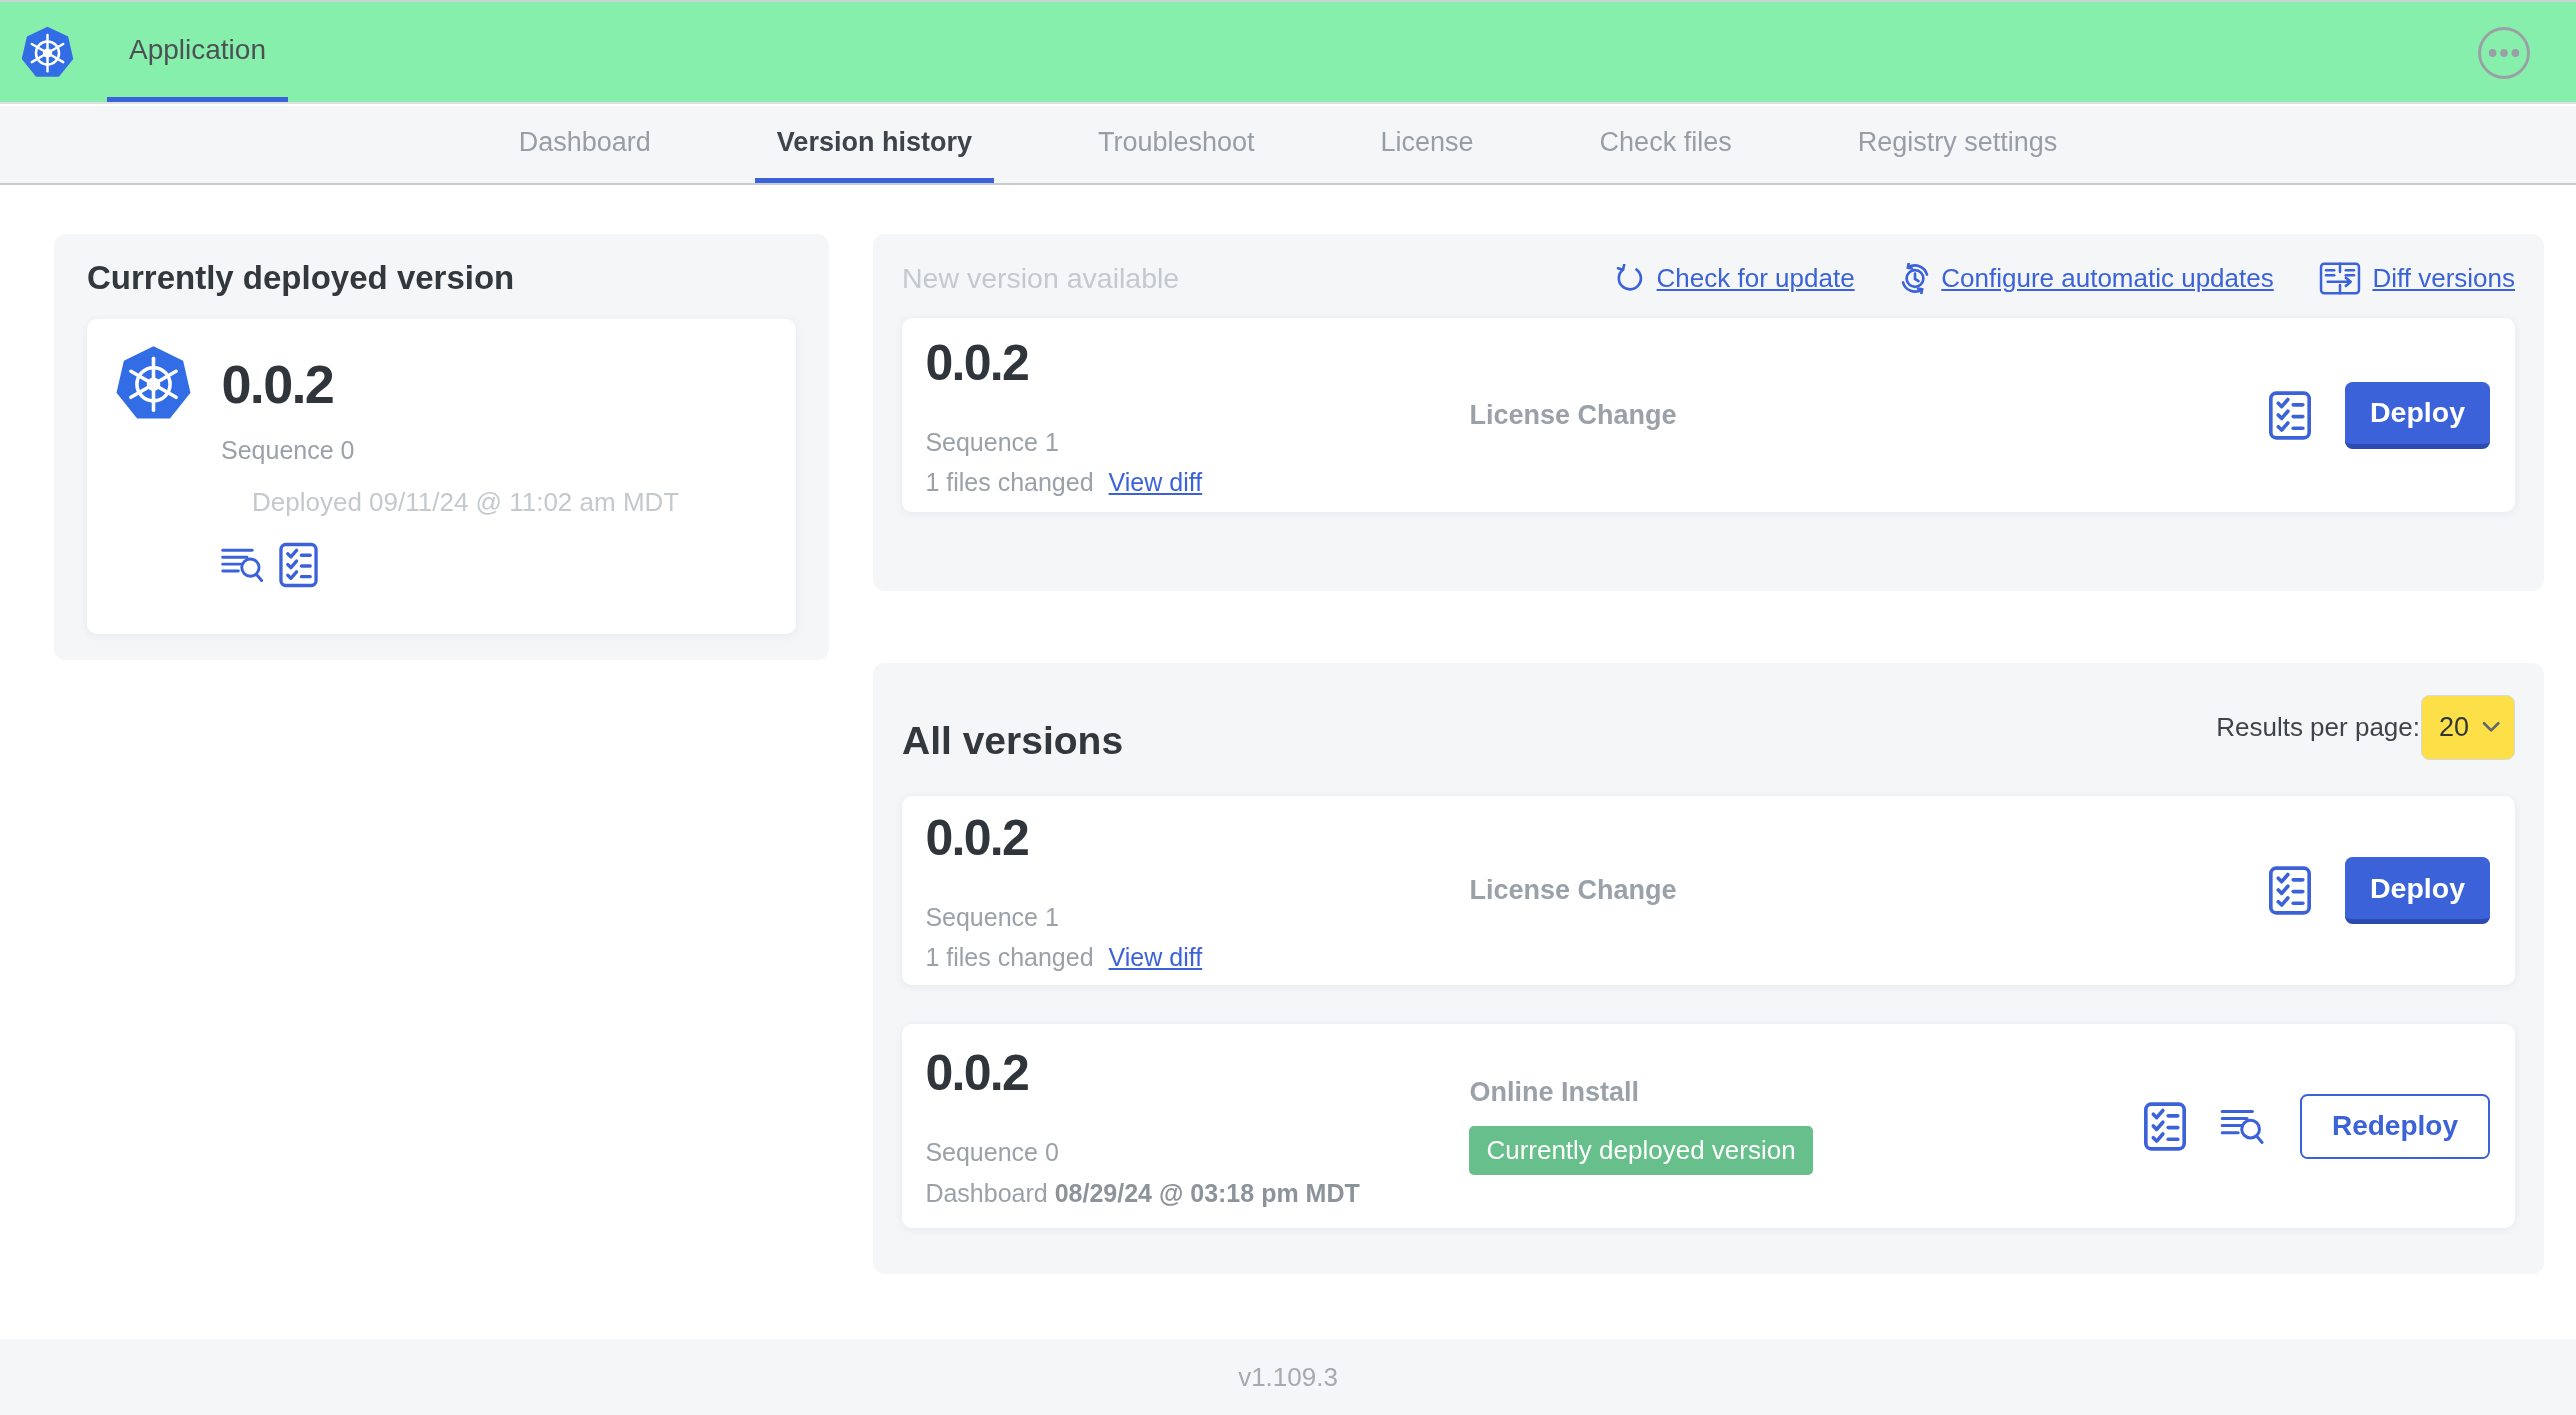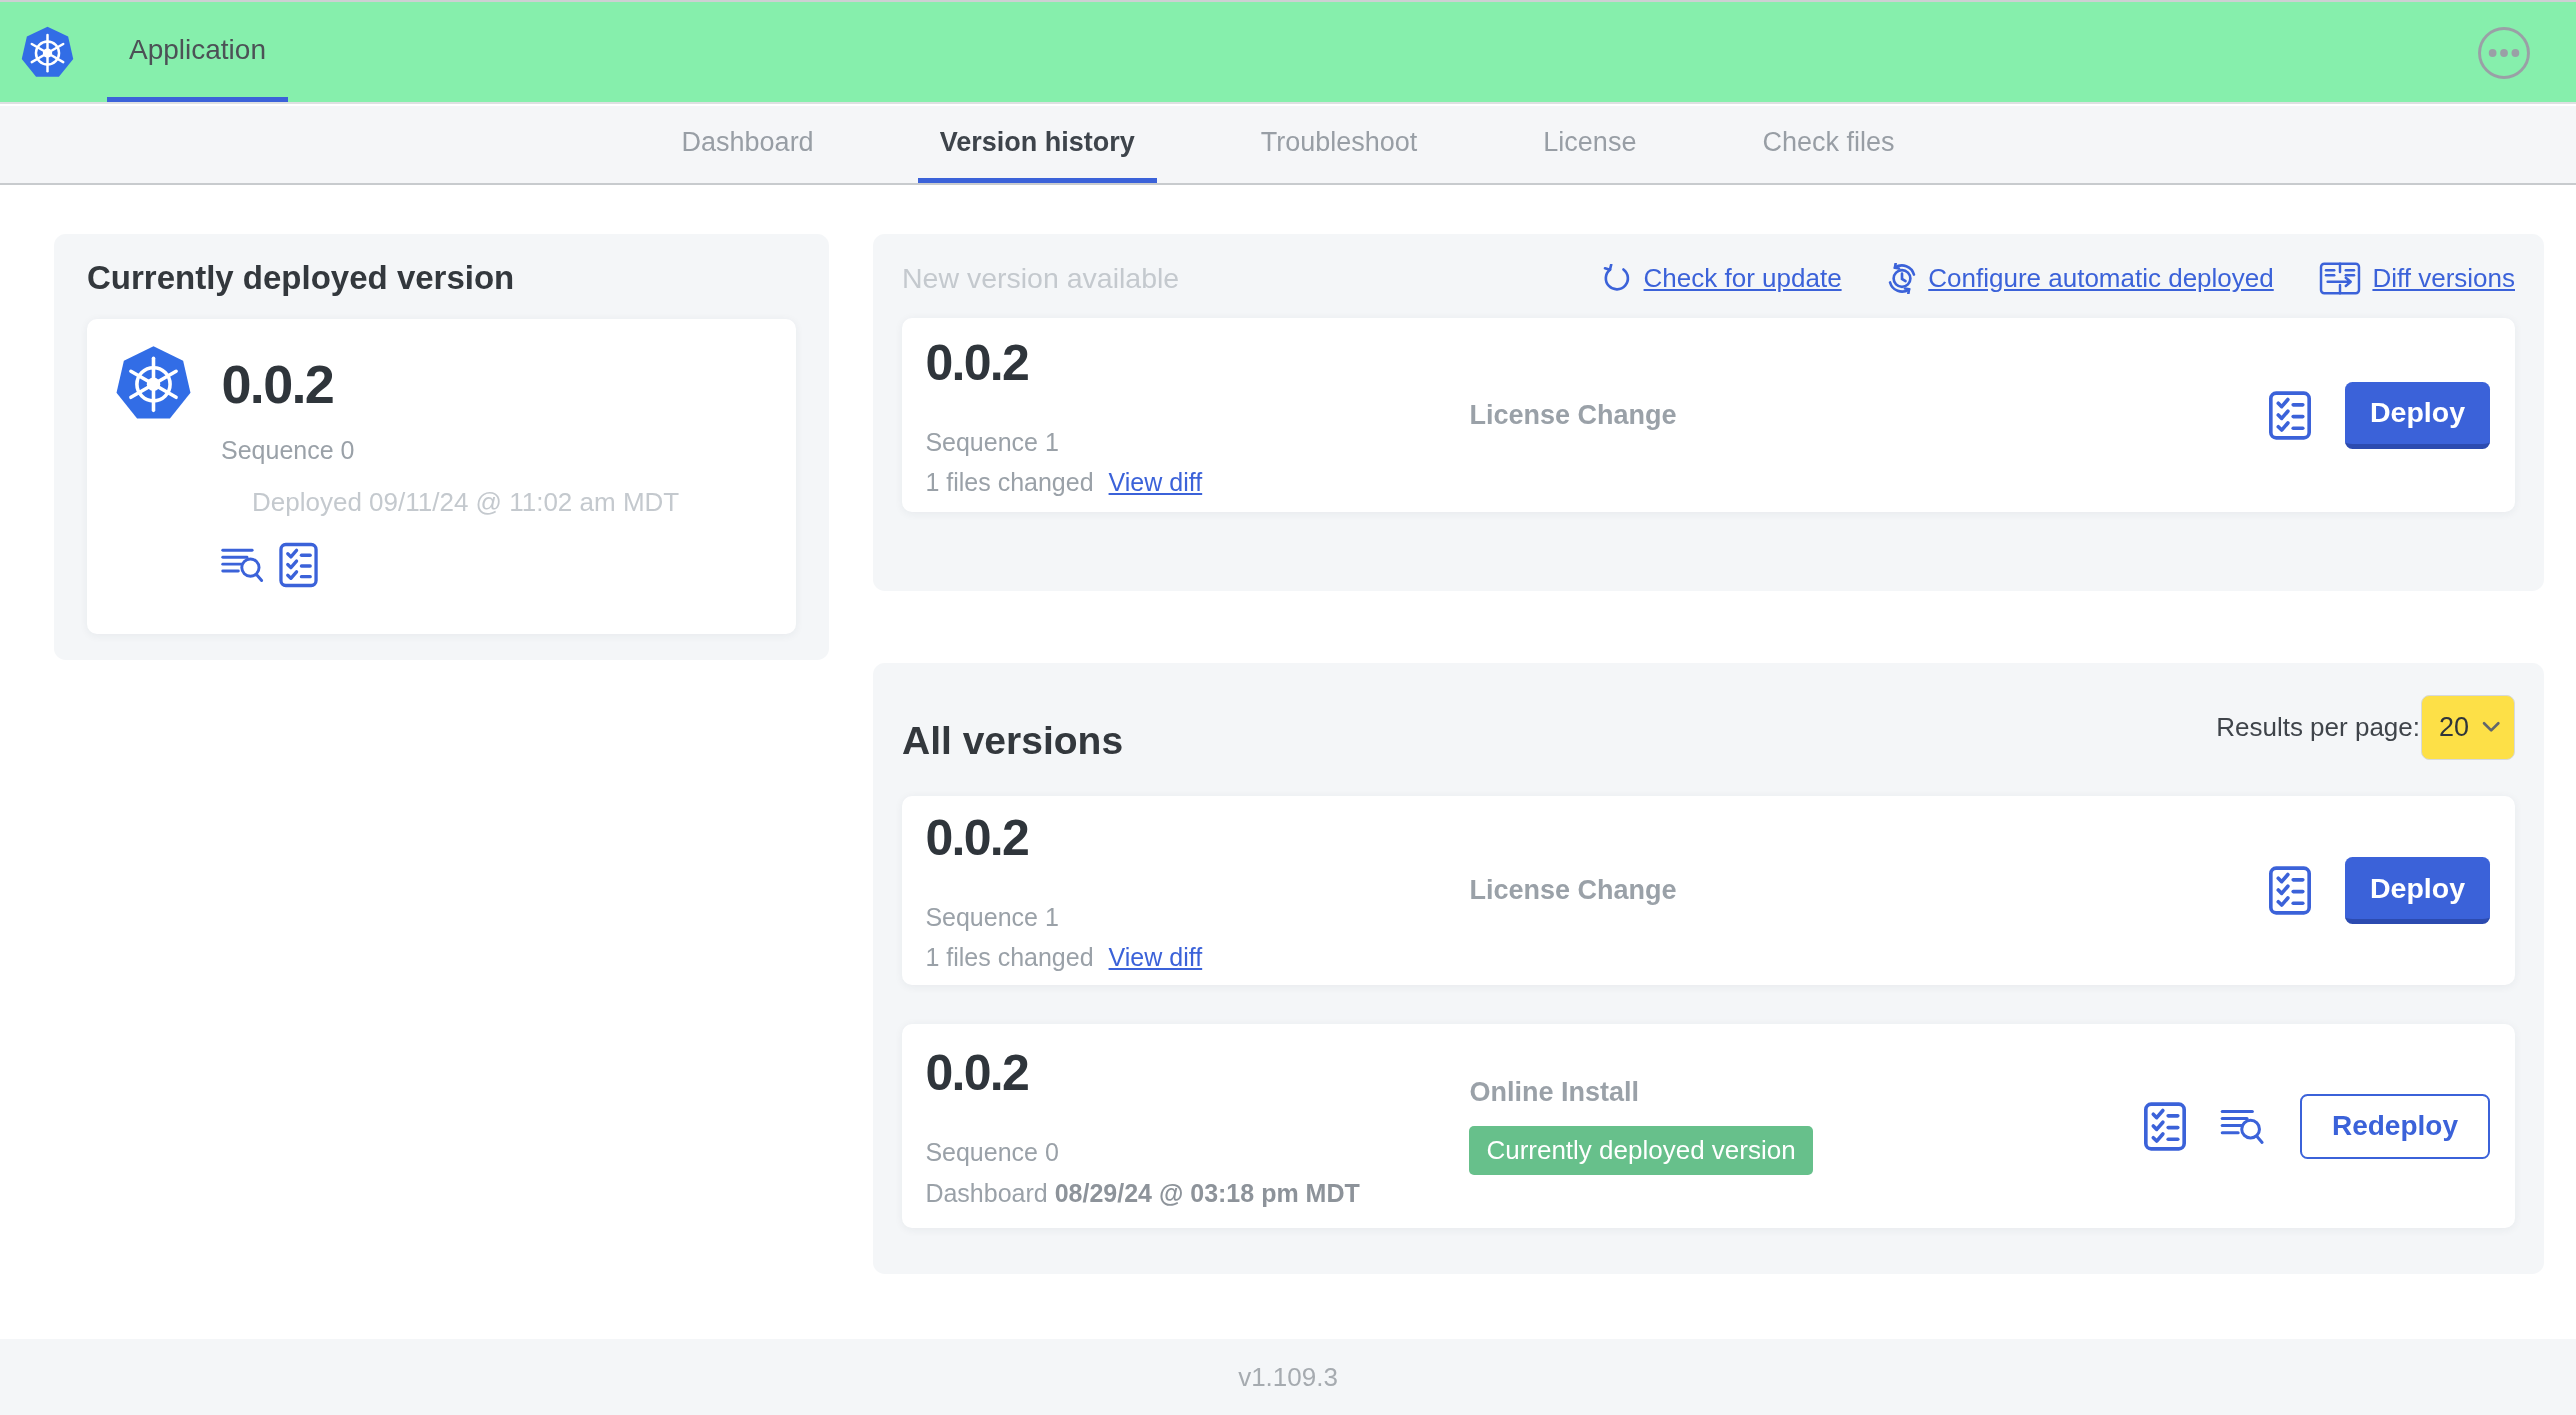--- a/index.html
+++ b/index.html
@@ -125,20 +125,21 @@
     </span>
   </button>
 </div>
 
 <div class="subnav">
   <div class="tab">Dashboard</div>
   <div class="tab active">Version history</div>
   <div class="tab">Troubleshoot</div>
   <div class="tab">License</div>
   <div class="tab">Check files</div>
+  <div class="tab">Registry settings</div>
 </div>
 
 <div class="card left-card">
   <h2>Currently deployed version</h2>
   <div class="inner-card">
     <div class="cur-top">
       <span>
         <svg viewBox="0 0 100 100" width="79" height="79">
           <polygon points="50,3 87.5,21.1 96.8,61.7 70.8,94.2 29.2,94.2 3.2,61.7 12.5,21.1" fill="var(--k8s-blue)"></polygon>
           <g stroke="#fff" stroke-width="4.5" stroke-linecap="round" fill="none">
@@ -207,21 +208,21 @@
         <span>
           <svg viewBox="0 0 34 35" width="30" height="31" stroke="currentColor" stroke-width="3" stroke-linecap="round" fill="none">
             <circle cx="17" cy="17.5" r="9.5"></circle>
             <path d="M17 12 v6 l4 2.5"></path>
             <path d="M30.5 13 A14 14 0 0 0 9.2 5"></path>
             <path d="M9.8 0.6 L9 5.3 L13.6 6.1"></path>
             <path d="M3.5 22 A14 14 0 0 0 24.8 30"></path>
             <path d="M24.2 34.4 L25 29.7 L20.4 28.9"></path>
           </svg>
         </span>
-        <a>Configure automatic deployed</a>
+        <a>Configure automatic updates</a>
       </span>
       <span class="action-link">
         <span>
           <svg viewBox="0 0 50 40" width="42" height="33" stroke="currentColor" stroke-width="3" stroke-linecap="round" stroke-linejoin="round" fill="none">
             <rect x="2" y="2" width="46" height="36" rx="4"></rect>
             <line x1="25" y1="2" x2="25" y2="12"></line>
             <line x1="25" y1="28" x2="25" y2="38"></line>
             <line x1="8" y1="10" x2="18" y2="10"></line>
               <line x1="8" y1="16" x2="18" y2="16"></line>
             <line x1="32" y1="10" x2="42" y2="10"></line>

